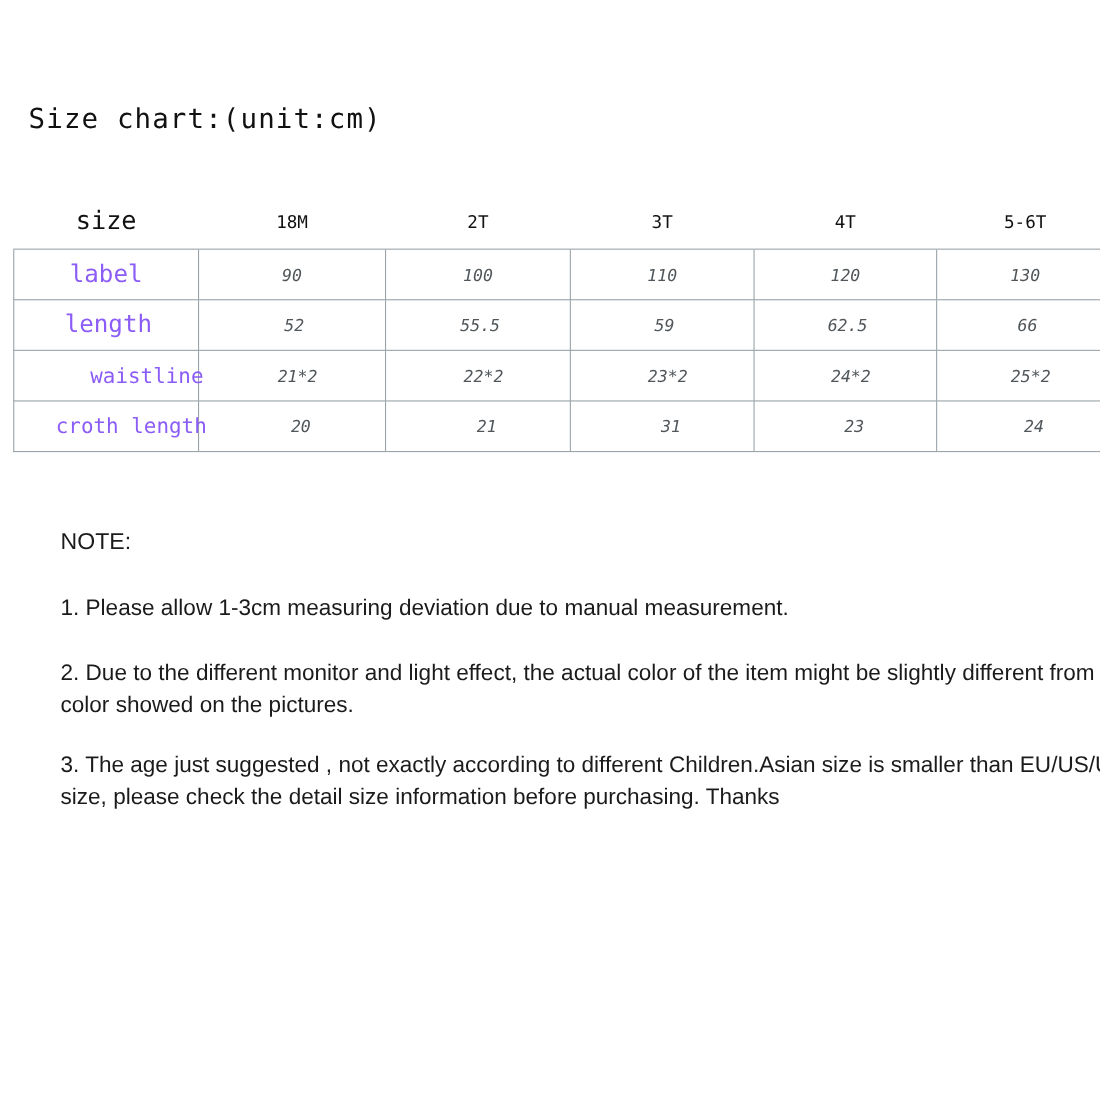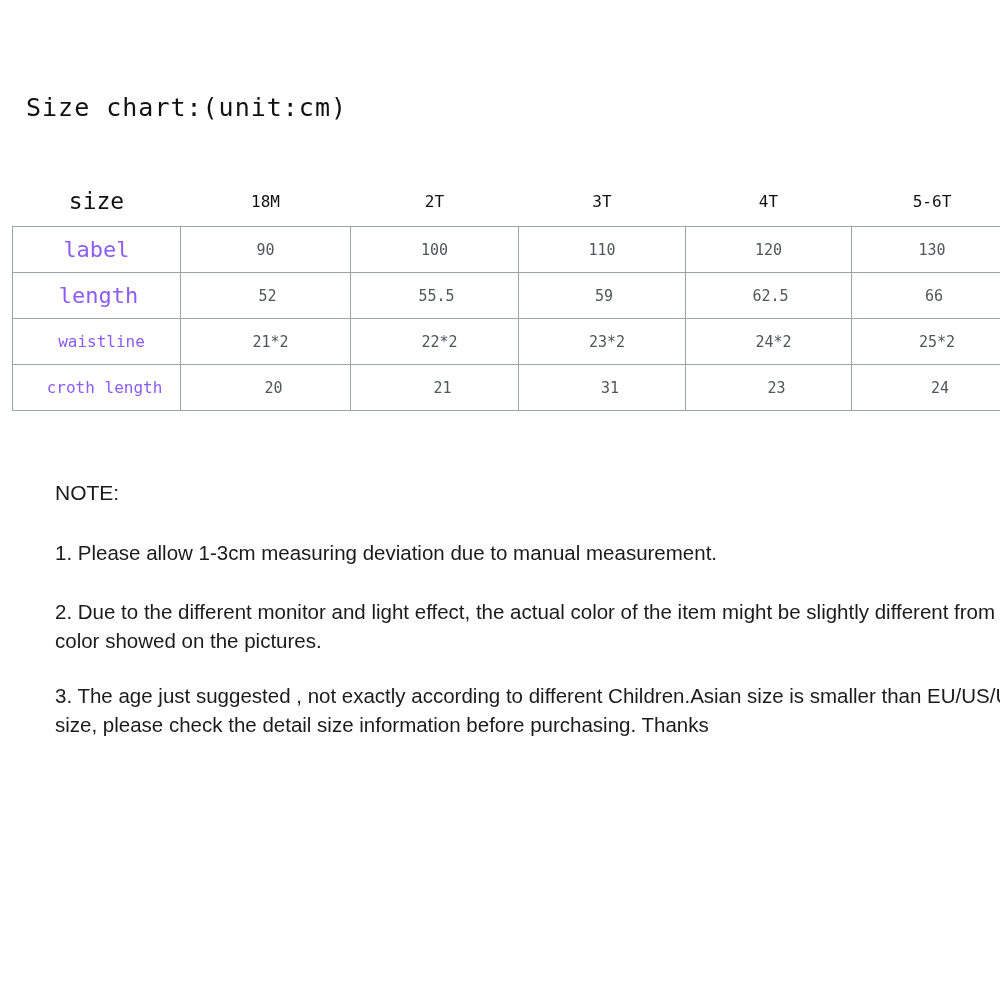--- a/index.html
+++ b/index.html
@@ -67,25 +67,27 @@
   .size-table tr.head-row td.rowlabel {
     font-size: 23px;
   }
 
   .size-table td.rowlabel {
     font-size: 22px;
     color: #8b5cf6;
     text-align: center;
   }
   .size-table td.rowlabel.small {
-    font-size: 16px;
+    font-size: 19px;
+    text-align: right;
   }
   .size-table td.val {
     font-size: 15px;
     color: #50565a;
+    font-style: italic;
   }
 
   
   col.c0 { width: 168px; }
   col.c1 { width: 170px; }
   col.c2 { width: 168px; }
   col.c3 { width: 167px; }
   col.c4 { width: 166px; }
   col.c5 { width: 161px; }
 

